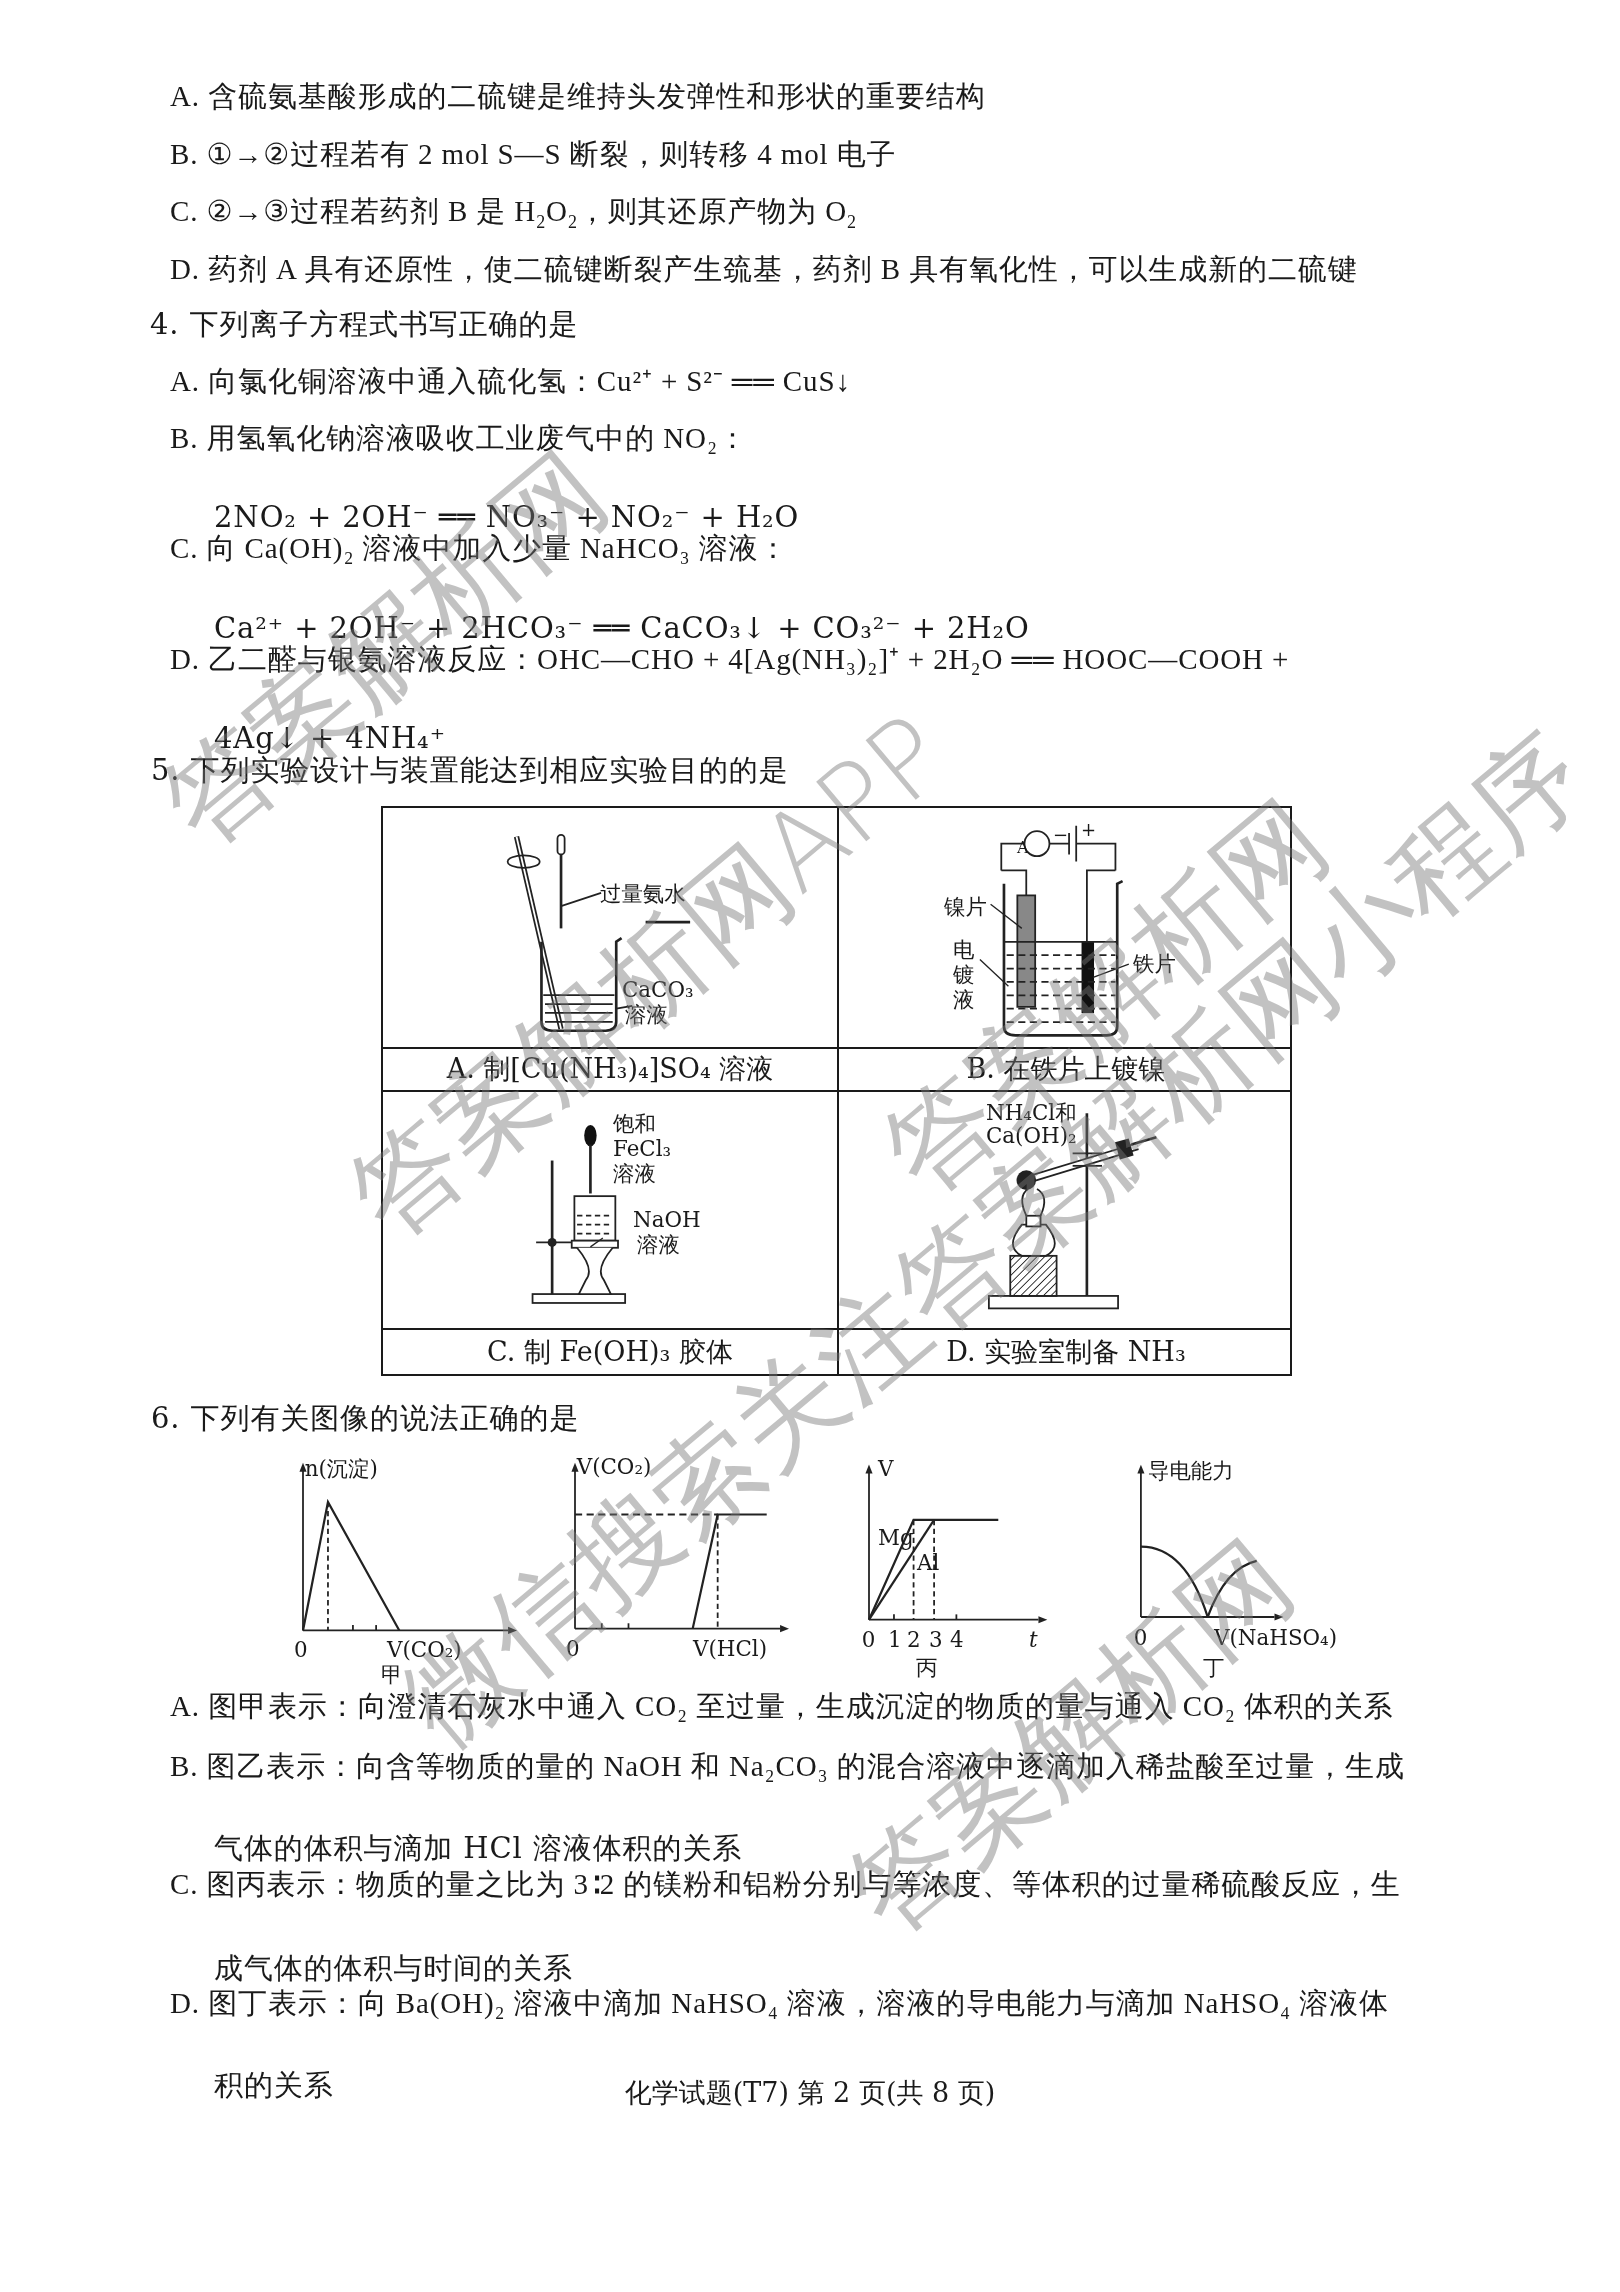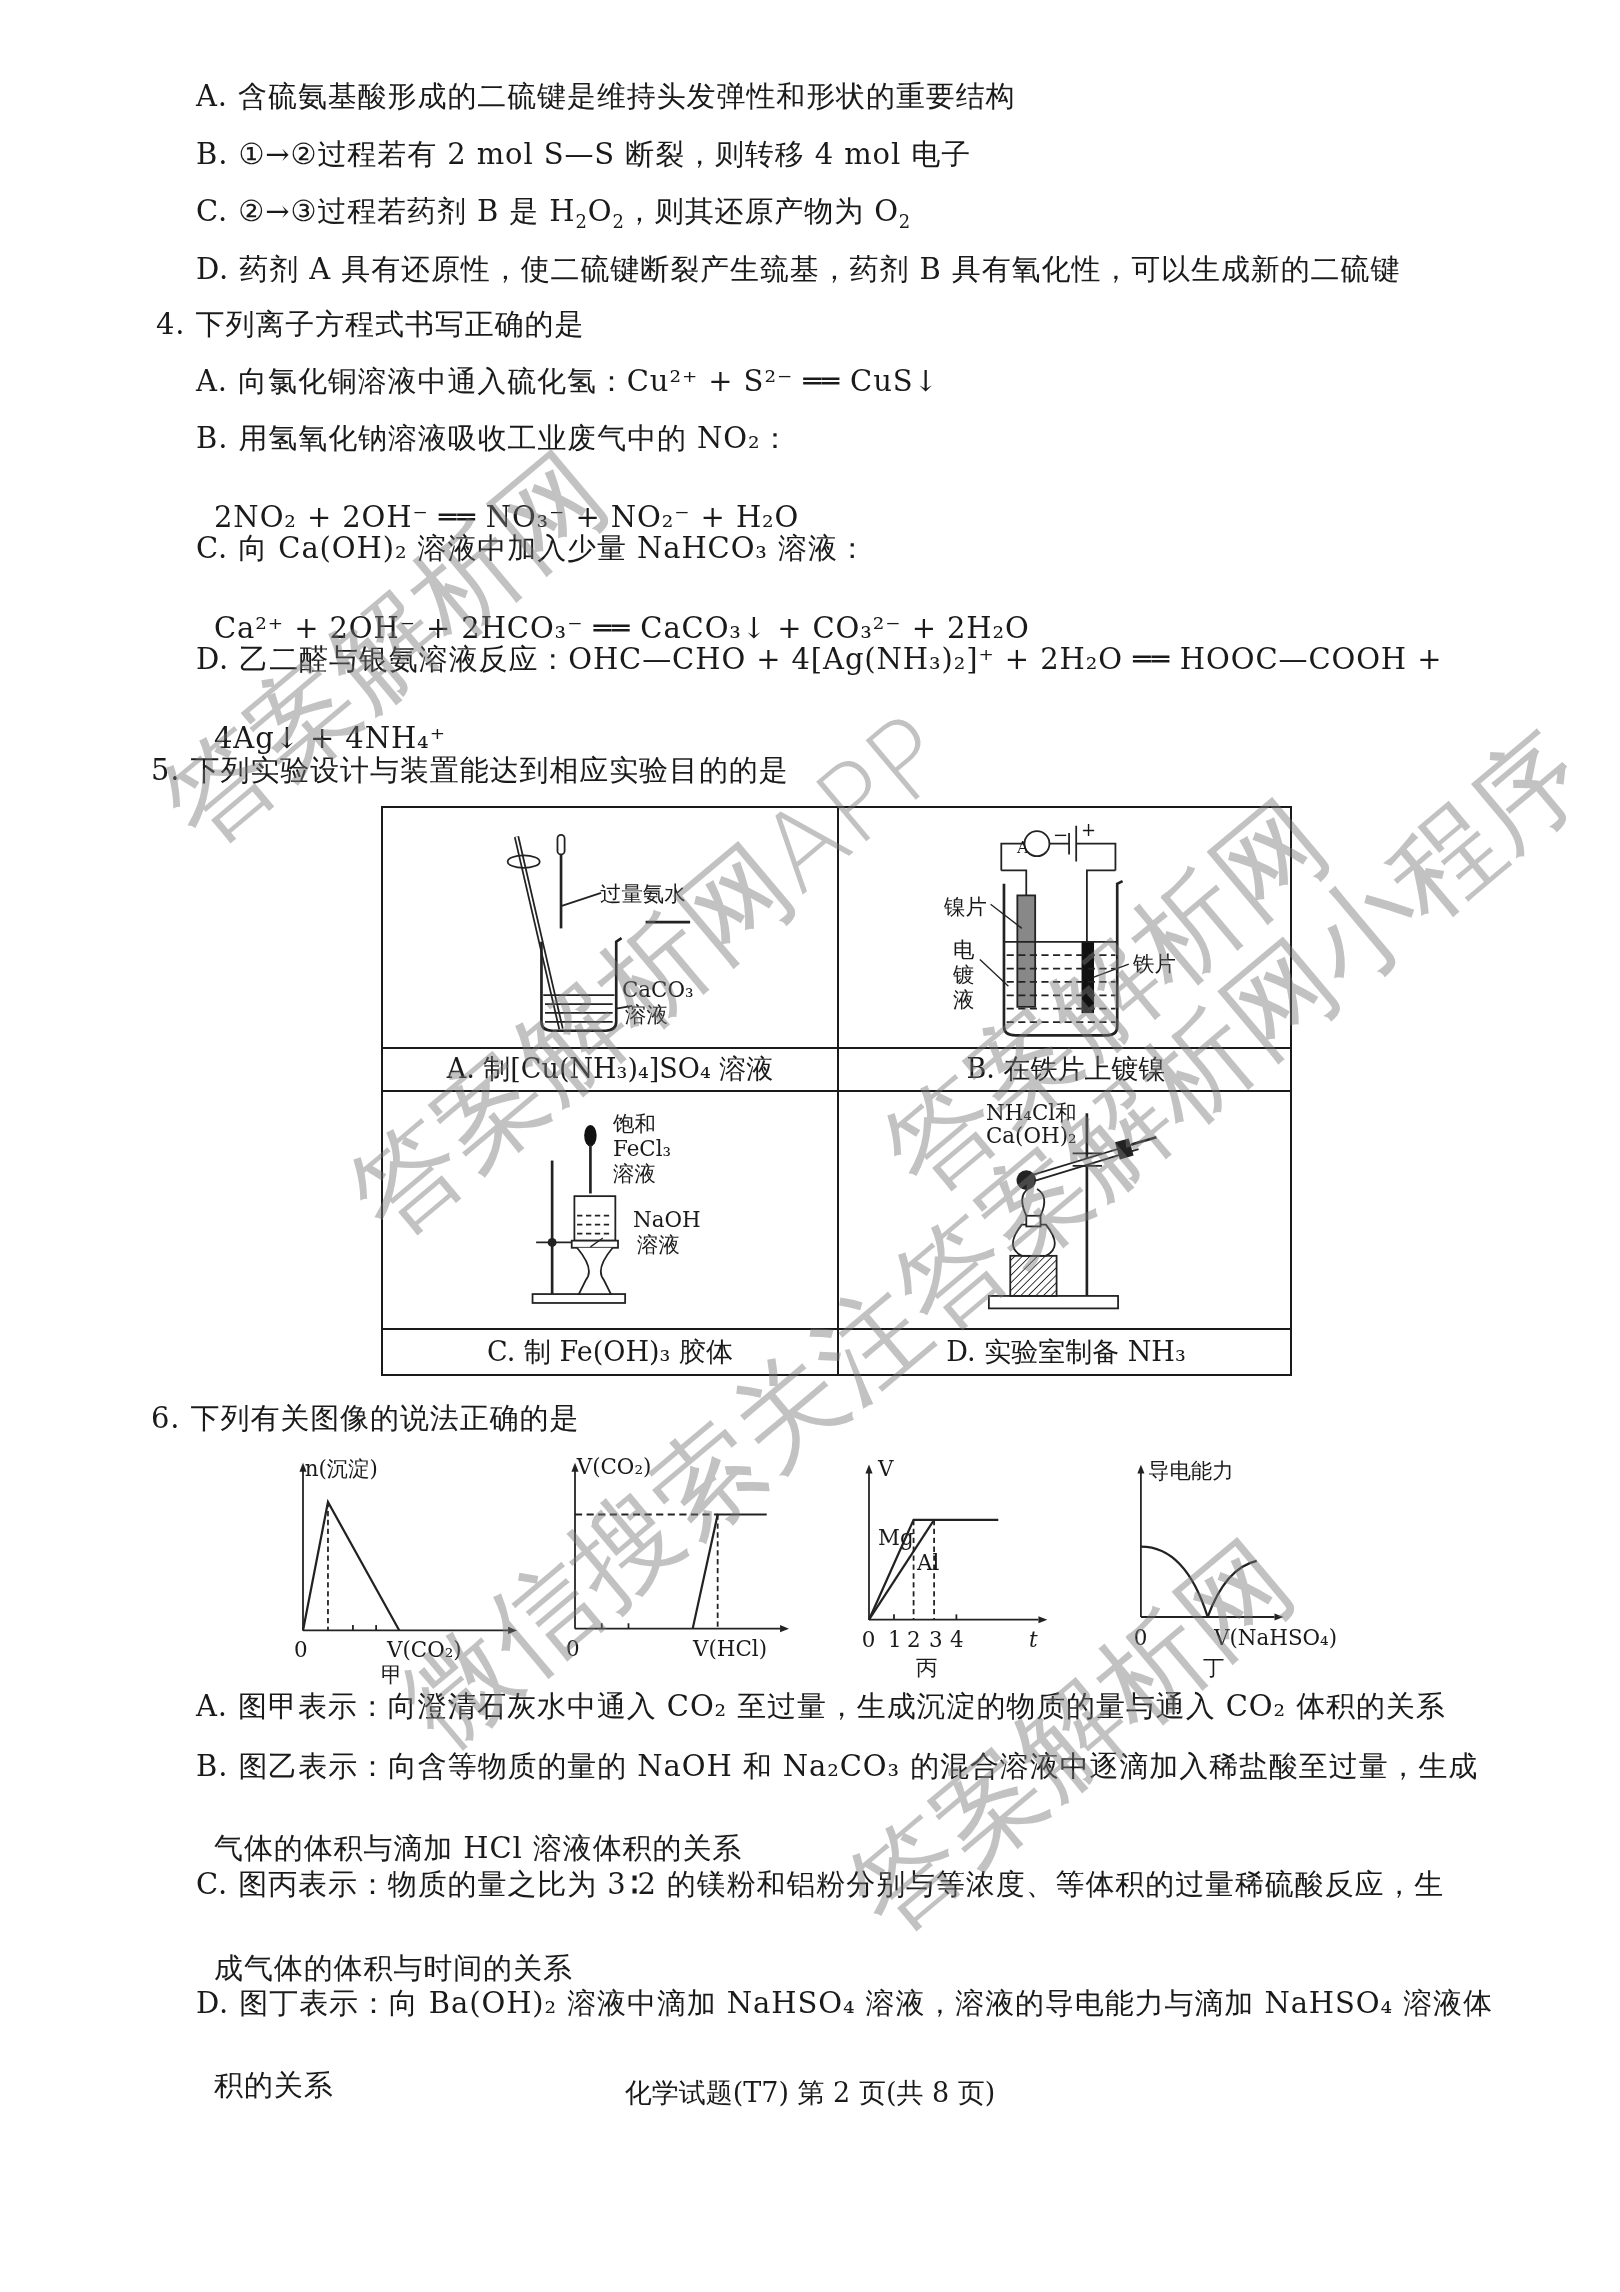--- a/index.html
+++ b/index.html
@@ -1,19 +1,19 @@
 <!DOCTYPE html>
 <html style="font-size:14.3px"><head>
 <meta charset="utf-8">
 <style>
   html, body { margin:0; padding:0; background:#ffffff; }
   body { width:1620px; height:2293px; position:relative; overflow:hidden;
          font-family:"DejaVu Serif","Liberation Serif",serif; color:#1a1a1a; }
   .line { position:absolute; font-size:29px; line-height:39px; white-space:nowrap; letter-spacing:0.9px; }
-  .opt { left:196px; }
+  .opt { left:170px;font-family:Liberation Serif, serif; }
   .cont { left:214px;margin-top:24px; }
   sub, sup { font-size:0.62em; line-height:0; }
   .exp-table { position:absolute; left:381px; top:806px; width:911px; height:570px;
                border:2.7px solid #1a1a1a; box-sizing:border-box; }
   .cell { position:absolute; box-sizing:border-box; }
   .vline { position:absolute; left:454px; top:0; width:1.8px; height:100%; background:#1a1a1a; }
   .hline { position:absolute; left:0; width:100%; height:1.8px; background:#1a1a1a; }
   .caption { position:absolute; width:454px; text-align:center; font-size:27px; line-height:39px; }
   .lbl { position:absolute; font-size:21.4px; line-height:25px; white-space:nowrap; }
   .graph { position:absolute; }
@@ -23,21 +23,21 @@
         font-size:107px; white-space:nowrap; transform-origin:left top; pointer-events:none; font-weight:300; }
 </style>
 </head>
 <body>
 
 <div class="line opt" style="top:77px">A. 含硫氨基酸形成的二硫键是维持头发弹性和形状的重要结构</div>
 <div class="line opt" style="top:135px">B. ①→②过程若有 2 mol S—S 断裂，则转移 4 mol 电子</div>
 <div class="line opt" style="top:192px"><span>C. ②→③过程若药剂 B 是 H</span><sub>2</sub><span>O</span><sub>2</sub><span>，则其还原产物为 O</span><sub>2</sub></div>
 <div class="line opt" style="top:250px">D. 药剂 A 具有还原性，使二硫键断裂产生巯基，药剂 B 具有氧化性，可以生成新的二硫键</div>
 
-<div class="line" style="left:156px;top:305px">4. 下列离子方程式书写正确的是</div>
+<div class="line" style="left:150px;top:305px">4. 下列离子方程式书写正确的是</div>
 <div class="line opt" style="top:362px">A. 向氯化铜溶液中通入硫化氢：Cu²⁺ + S²⁻ ══ CuS↓</div>
 <div class="line opt" style="top:419px">B. 用氢氧化钠溶液吸收工业废气中的 NO₂：</div>
 <div class="line cont" style="top:474px">2NO₂ + 2OH⁻ ══ NO₃⁻ + NO₂⁻ + H₂O</div>
 <div class="line opt" style="top:529px">C. 向 Ca(OH)₂ 溶液中加入少量 NaHCO₃ 溶液：</div>
 <div class="line cont" style="top:585px">Ca²⁺ + 2OH⁻ + 2HCO₃⁻ ══ CaCO₃↓ + CO₃²⁻ + 2H₂O</div>
 <div class="line opt" style="top:640px">D. 乙二醛与银氨溶液反应：OHC—CHO + 4[Ag(NH₃)₂]⁺ + 2H₂O ══ HOOC—COOH +</div>
 <div class="line cont" style="top:695px">4Ag↓ + 4NH₄⁺</div>
 
 <div class="line" style="left:151px;top:751px">5. 下列实验设计与装置能达到相应实验目的的是</div>
 

